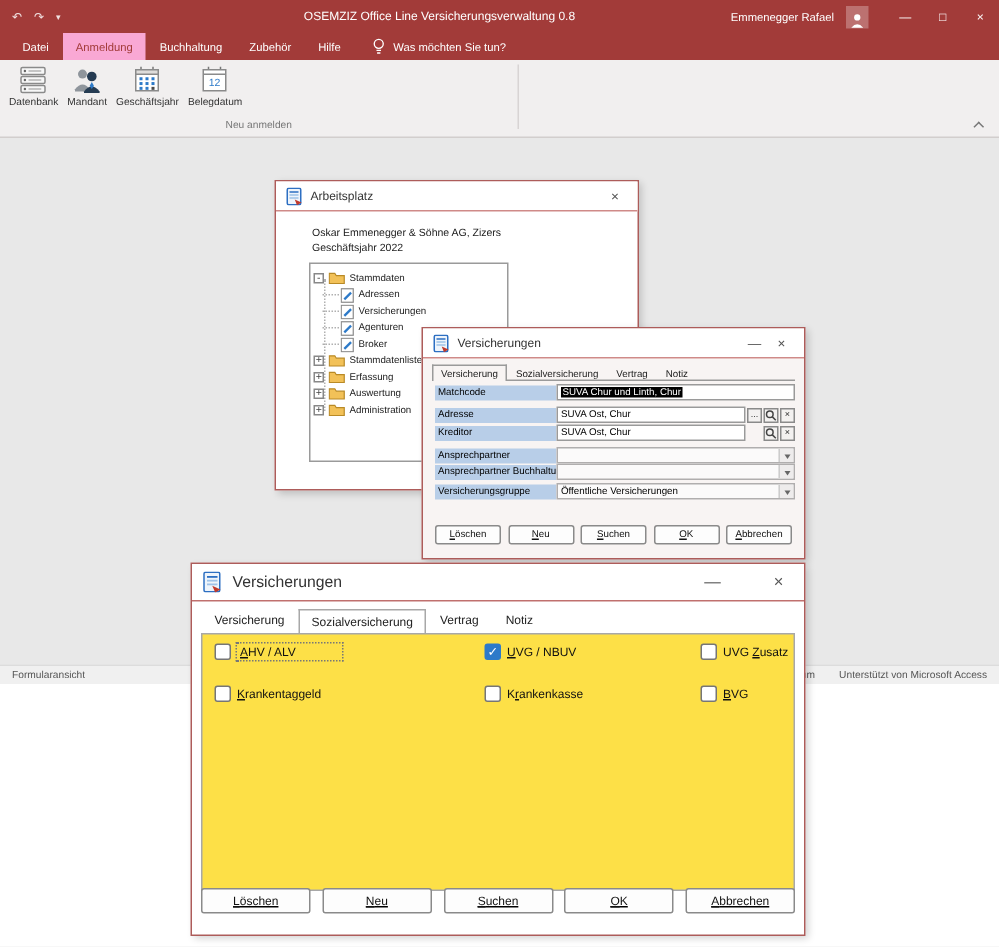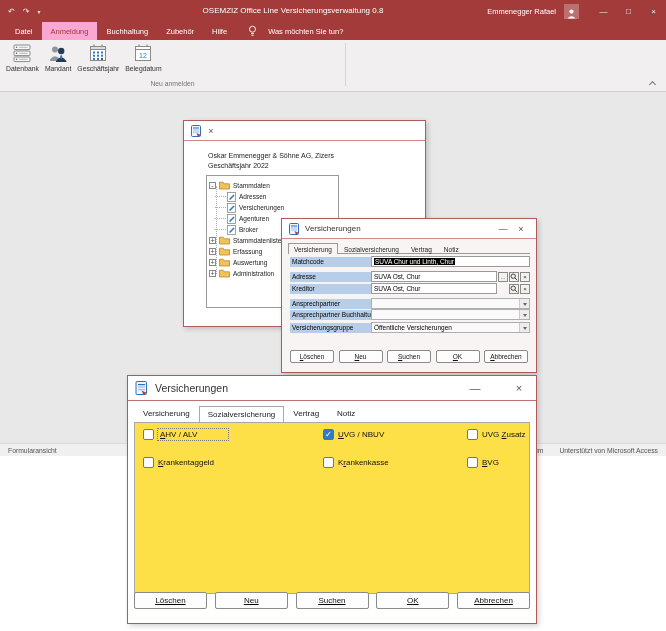--- a/index.html
+++ b/index.html
@@ -17,21 +17,21 @@
   .tb-right { position:absolute; right:0; top:0; height:22px; display:flex; align-items:center; }
   .user-name { font-size:7.5px; margin-right:8px; }
   .avatar { width:15px; height:15px; background:rgba(255,255,255,.28); display:flex; align-items:flex-end;
             justify-content:center; margin-right:12px; overflow:hidden; }
   .win-ctrl { width:25px; height:22px; font-size:8px; display:flex; align-items:center; justify-content:center; }
 
   .ribbon-tabs { height:18px; background:#a23b39; display:flex; align-items:stretch; padding-left:6px;
                  font-size:7.5px; color:#fff; }
   .rtab { padding:0 9px; display:flex; align-items:center; white-space:nowrap; }
   .rtab.active { background:#f9a8d4; color:#a23b39; }
-  .tellme { display:flex; align-items:center; gap:11px; margin-left:12px; }
+  .tellme { display:flex; align-items:center; gap:5px; margin-left:12px; }
 
   .ribbon { position:relative; height:52px; background:#f1efef; border-bottom:1px solid #d2cecd; }
   .rbtns { display:flex; padding:2px 0 0 3px; }
   .rbtn { height:36px; display:flex; flex-direction:column; align-items:center; justify-content:flex-start;
           padding:1px 3px 0 3px; }
   .rbtn .ric { height:21px; display:flex; align-items:center; }
   .rbtn .lbl { font-size:6.8px; color:#333; margin-top:1px; white-space:nowrap; }
   .group-label { position:absolute; top:40px; left:0; width:345px; text-align:center; font-size:6.8px; color:#777; }
   .rib-sep { position:absolute; left:345px; top:3px; bottom:5px; width:1px; background:#d8d4d4; }
   .rib-collapse { position:absolute; right:10px; bottom:5px; width:7px; height:6px; }
@@ -239,20 +239,21 @@
 
   <div class="window aw">
     <div class="wtitle">
       <svg width="12" height="12">
         <rect x="1.5" y="0.5" width="9" height="11" rx="1" fill="#eef4fb" stroke="#2d6fc2"></rect>
         <rect x="3" y="2.5" width="6" height="1" fill="#2d6fc2"></rect>
         <rect x="3" y="4.5" width="6" height="1" fill="#9ec2e8"></rect>
         <rect x="3" y="6.5" width="6" height="1" fill="#9ec2e8"></rect>
         <path d="M6.5 8 L11 10 L8 11.8 Z" fill="#c0392b"></path>
       </svg>
+      <span class="ttext">Arbeitsplatz</span>
       <span class="wctrl">×</span>
     </div>
     <div class="aw-company">
       <div>Oskar Emmenegger &amp; Söhne AG, Zizers</div>
       <div>Geschäftsjahr 2022</div>
     </div>
     <div class="tree-box">
       <div class="tguide"></div>
 
       <div class="trow">

